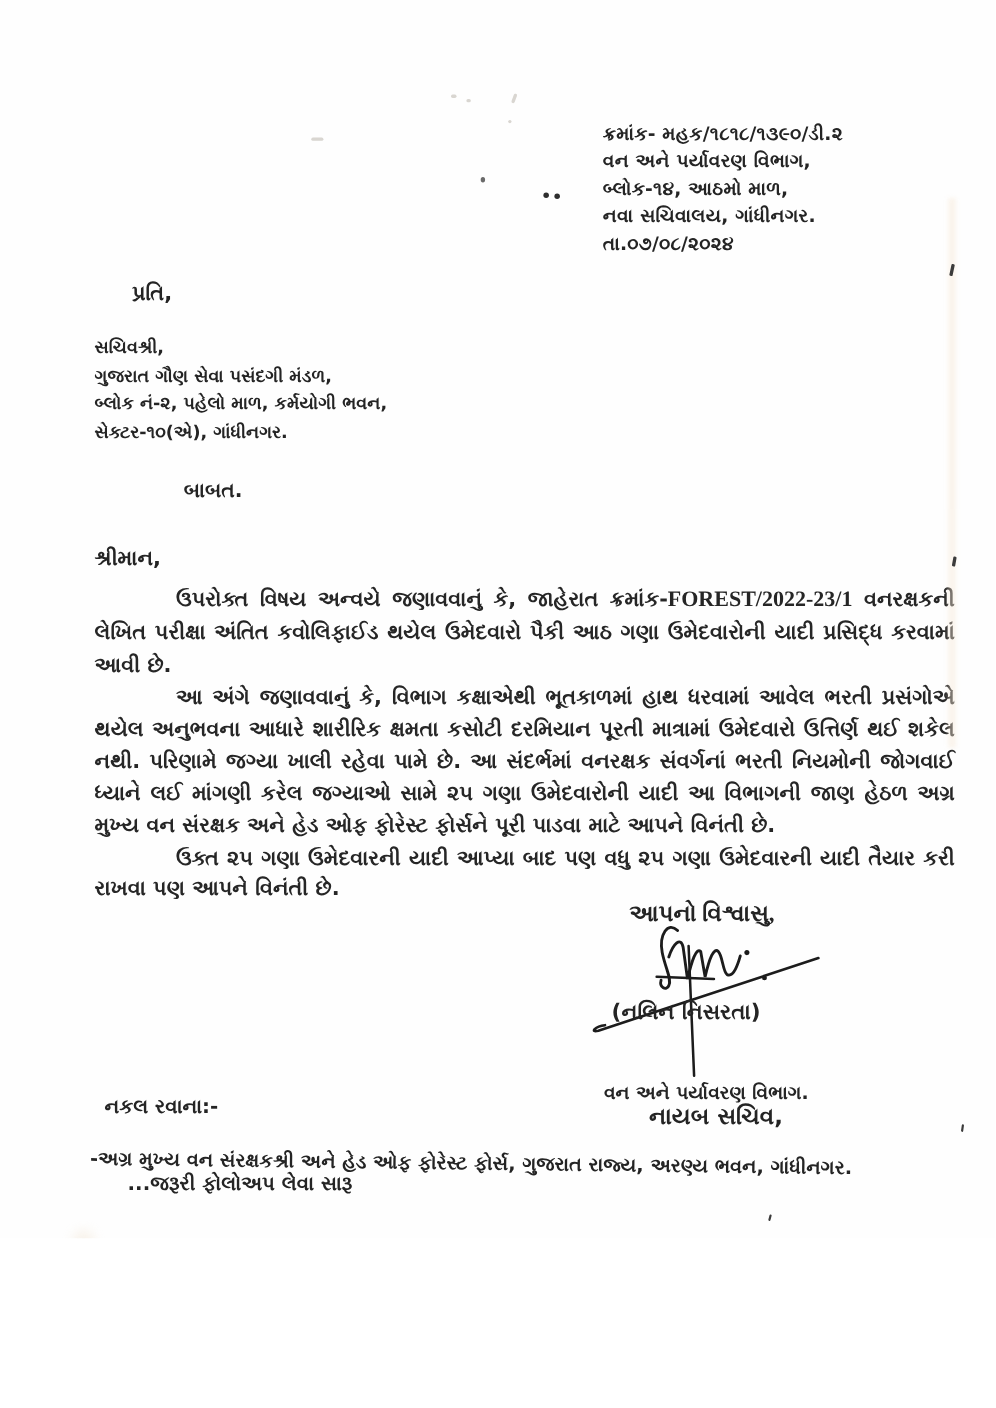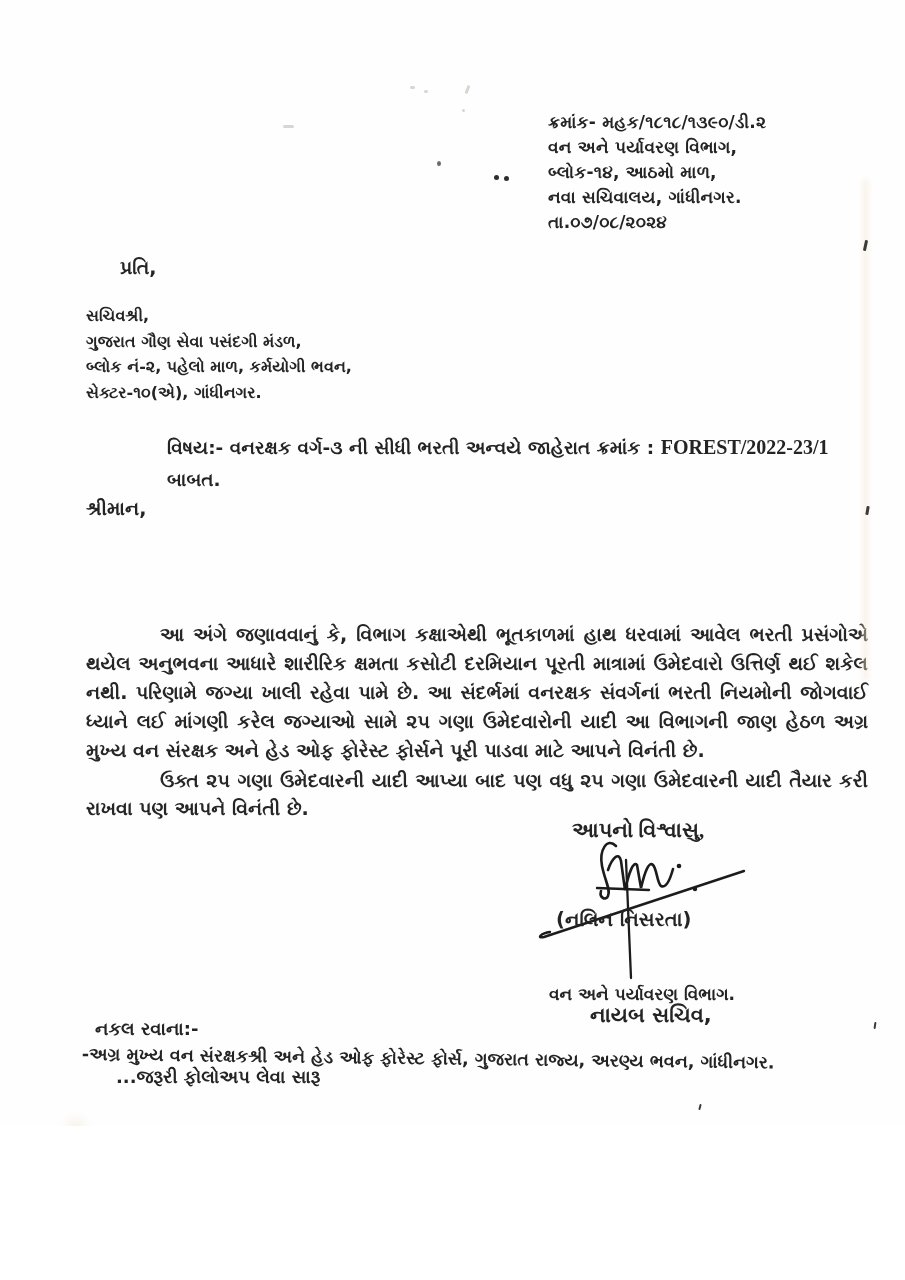--- a/index.html
+++ b/index.html
@@ -20,21 +20,21 @@
   .salutation { left:86px; top:497px; font-size:19px; }
   .para { left:86px; width:782px; font-size:19px; text-align:justify; text-indent:74px; color:#262626; }
   .para-1 { top:530px; line-height:30px; }
   .para-2 { top:620px; line-height:29px; }
   .para-3 { top:766px; line-height:28px; }
   .closing { left:572px; top:818px; font-size:21px;font-family:Liberation Serif, serif; }
   .sig-svg { left:480px; top:828px; width:420px; height:200px; }
   .sig-name { left:556px; top:908px; font-size:19.5px; }
   .sig-title { left:590px; top:1003px; font-size:21px; }
   .sig-dept { left:549px; top:984px; font-size:17px; }
-  .copy-label { left:95px; top:1018px; font-size:18px; }
+  .copy-label { left:95px; top:996px; font-size:18px; }
   .copy-line { left:82px; top:1044px; font-size:17.5px; transform:rotate(0.7deg); transform-origin:left top; white-space:nowrap; }
   .copy-note { left:116px; top:1066px; font-size:18px; }
   .watermark { left:628px; top:1236px; font-size:32px; color:#0f766e; font-weight:400; font-family:"Liberation Serif", serif; }
   .footer-bar { left:0; top:1270px; width:905px; height:10px; background:#e7e7e9; }
   
   .speck { background:#6a6a6a; border-radius:50%; }
   .tick { background:#3b3b3b; border-radius:1px; }
   .faint { background:#b9b4ac; opacity:0.55; border-radius:2px; }
   .smudge-pink { left:408px; top:1238px; width:96px; height:22px; background:#e6a9a9; opacity:0.20; border-radius:50%; filter:blur(3px); }
   .smudge-warm { left:66px; top:1118px; width:20px; height:92px; background:#ecd9bd; opacity:0.28; border-radius:10px; filter:blur(5px); }
@@ -55,26 +55,26 @@
 
   <div class="abs to-label guj">પ્રતિ,</div>
   <div class="abs recipient-block guj">
     <div>સચિવશ્રી,</div>
     <div>ગુજરાત ગૌણ સેવા પસંદગી મંડળ,</div>
     <div>બ્લોક નં-૨, પહેલો માળ, કર્મયોગી ભવન,</div>
     <div>સેક્ટર-૧૦(એ), ગાંધીનગર.</div>
   </div>
 
   <div class="abs subject-block guj">
-    <div><span>વિષય:- વનરક્ષક વર્ગ-૩ ની સીધી ભરતી અન્વયે જાહેરાત ક્રમાંક : </span><span class="en" style="font-size:20px;">FOREST/2022-23/1</span></div>
     <div>બાબત.</div>
   </div>
 
   <div class="abs salutation guj">શ્રીમાન,</div>
 
+  <p class="abs para para-1 guj"><span>ઉપરોક્ત વિષય અન્વયે જણાવવાનું કે, જાહેરાત ક્રમાંક-</span><span class="en" style="font-size:20px;">FOREST/2022-23/1</span><span> વનરક્ષકની લેખિત પરીક્ષા અંતિત કવોલિફાઈડ થયેલ ઉમેદવારો પૈકી આઠ ગણા ઉમેદવારોની યાદી પ્રસિદ્ધ કરવામાં આવી છે.</span></p>
 
   <p class="abs para para-2 guj">આ અંગે જણાવવાનું કે, વિભાગ કક્ષાએથી ભૂતકાળમાં હાથ ધરવામાં આવેલ ભરતી પ્રસંગોએ થયેલ અનુભવના આધારે શારીરિક ક્ષમતા કસોટી દરમિયાન પૂરતી માત્રામાં ઉમેદવારો ઉત્તિર્ણ થઈ શકેલ નથી. પરિણામે જગ્યા ખાલી રહેવા પામે છે. આ સંદર્ભમાં વનરક્ષક સંવર્ગનાં ભરતી નિયમોની જોગવાઈ ધ્યાને લઈ માંગણી કરેલ જગ્યાઓ સામે ૨૫ ગણા ઉમેદવારોની યાદી આ વિભાગની જાણ હેઠળ અગ્ર મુખ્ય વન સંરક્ષક અને હેડ ઓફ ફોરેસ્ટ ફોર્સને પૂરી પાડવા માટે આપને વિનંતી છે.</p>
 
   <p class="abs para para-3 guj">ઉક્ત ૨૫ ગણા ઉમેદવારની યાદી આપ્યા બાદ પણ વધુ ૨૫ ગણા ઉમેદવારની યાદી તૈયાર કરી રાખવા પણ આપને વિનંતી છે.</p>
 
   <div class="abs closing guj">આપનો વિશ્વાસુ,</div>
 
   <svg class="abs sig-svg" viewBox="0 0 420 200">
     <g fill="none" stroke="#1c1c1c" stroke-linecap="round">
 

